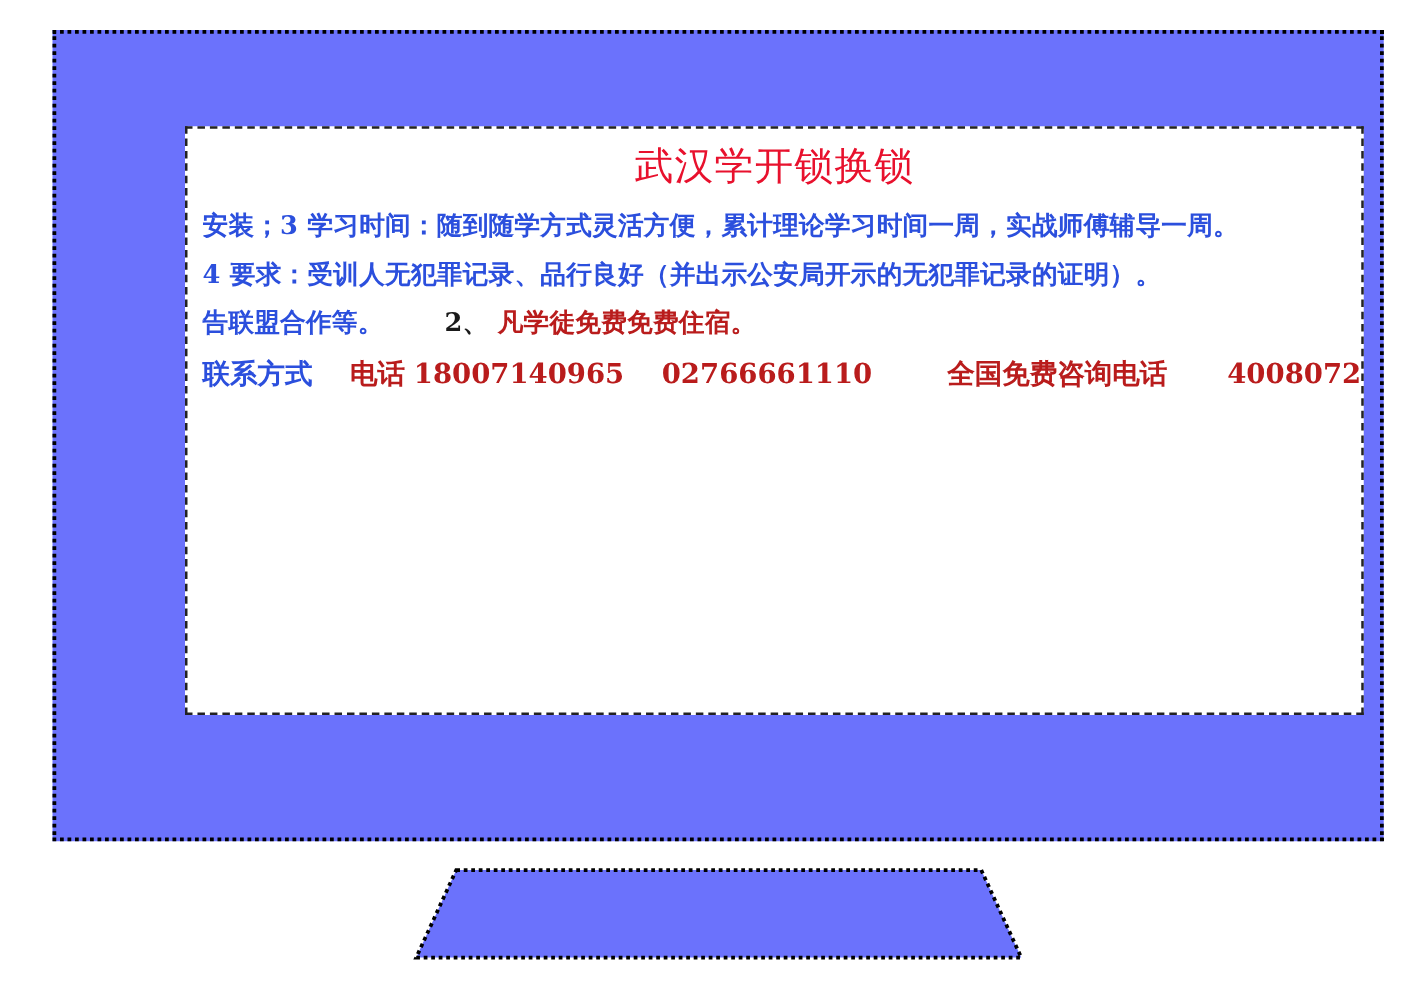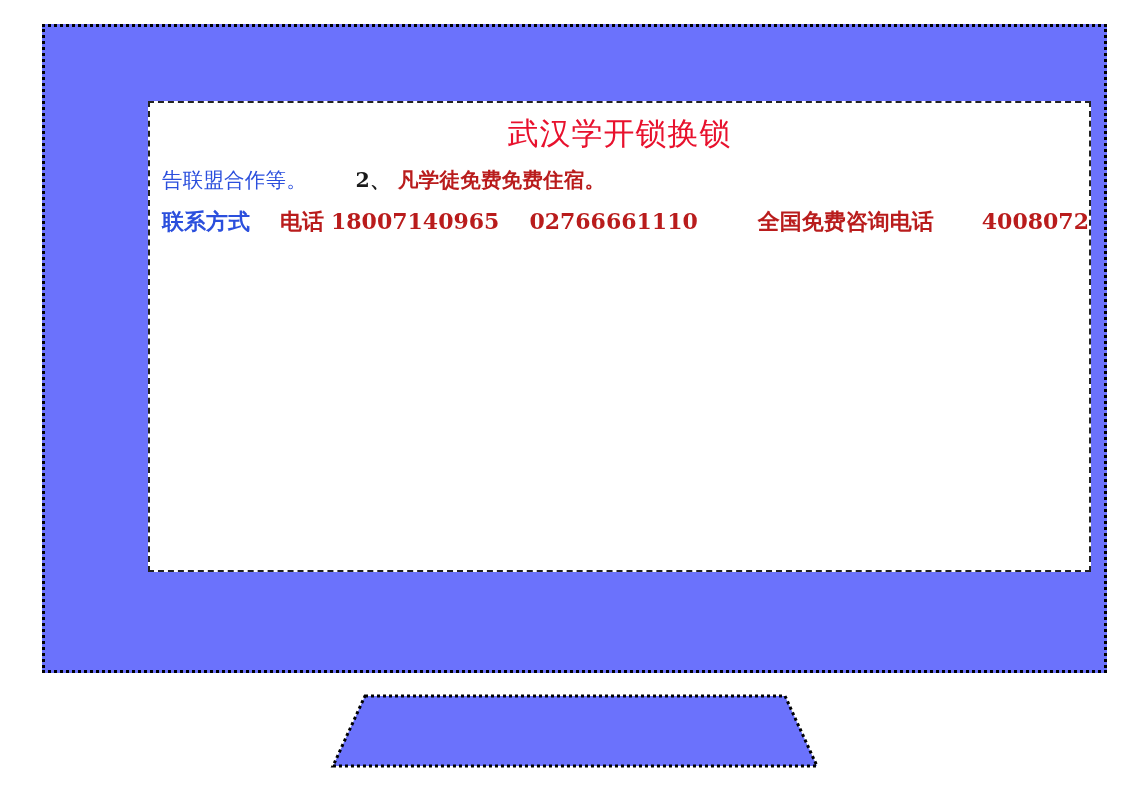--- a/index.html
+++ b/index.html
@@ -90,21 +90,21 @@
   .seg-black {
     color: #1a1a1a;
     font-weight: bold;
   }
   .seg-red {
     color: #b91c1c;
     font-weight: bold;
   }
   .seg-blue {
     color: #2b4fdd;
-    font-weight: normal;
+    font-weight: bold;
   }
 
   .contact-line {
     font-size: 22px;
     line-height: 42px;
     margin: 0;
     padding-left: 2px;
     white-space: nowrap;
     font-family: "DejaVu Serif", "Liberation Serif", serif;
   }
@@ -122,21 +122,23 @@
 
   <div class="monitor-body">
 
     <div class="monitor-screen">
       <div class="screen-inner">
 
         <div class="ad-title">武汉学开锁换锁</div>
 
 
 
+        <p class="ad-line">安装；3 学习时间：随到随学方式灵活方便，累计理论学习时间一周，实战师傅辅导一周。</p>
 
+        <p class="ad-line">4 要求：受训人无犯罪记录、品行良好（并出示公安局开示的无犯罪记录的证明）。</p>
 
 
         <p class="ad-line">
           <span class="seg-blue">告联盟合作等。</span>
           <span class="spacer-md"></span>
           <span class="seg-black">2、</span>
           <span class="seg-red">凡学徒免费免费住宿。</span>
         </p>
 
         <p class="contact-line">

